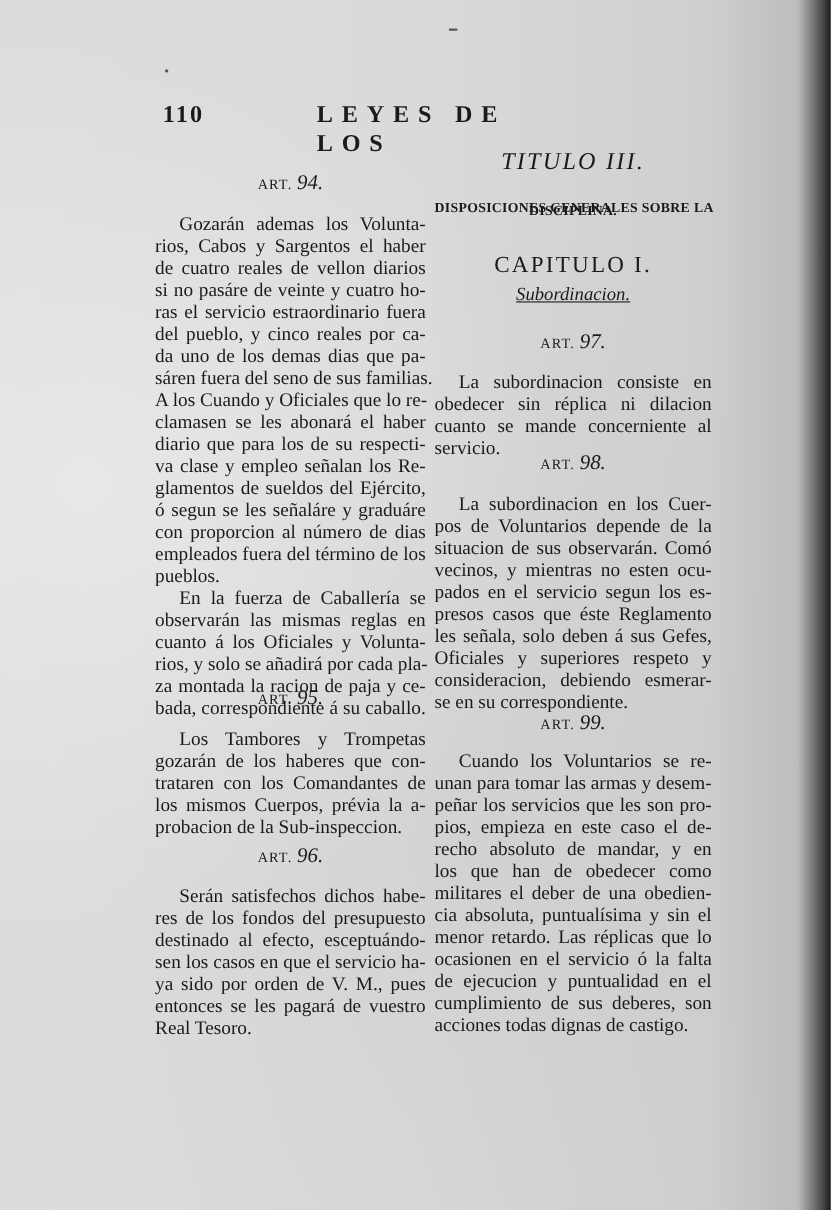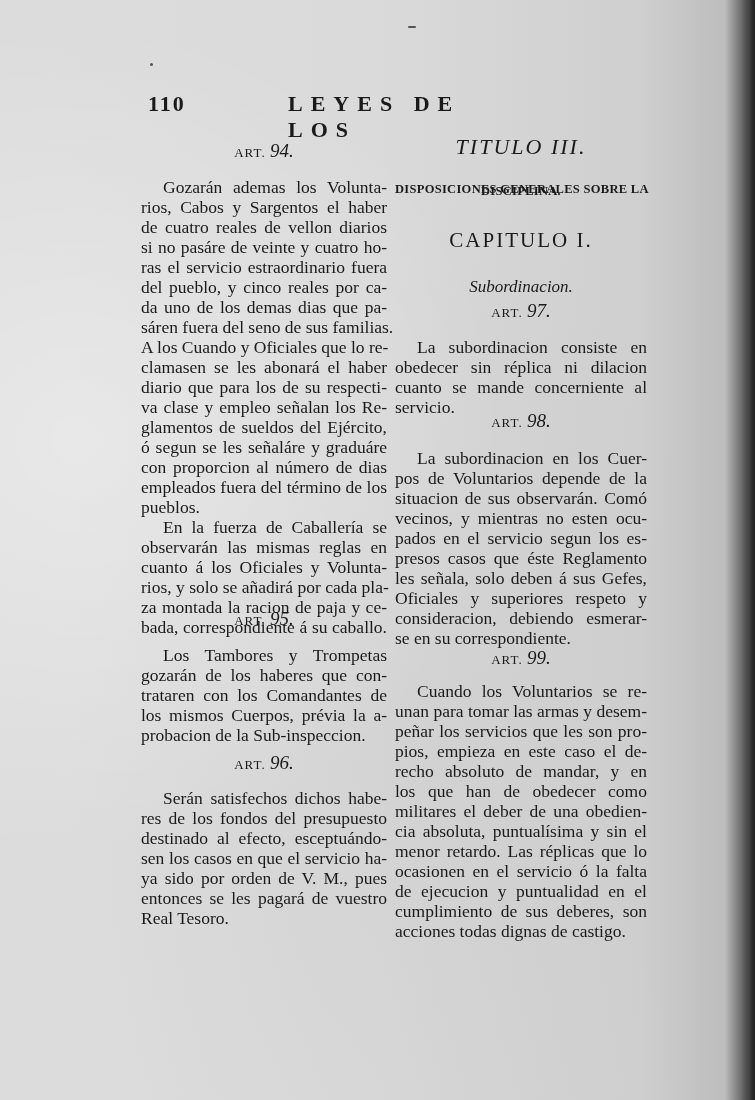--- a/index.html
+++ b/index.html
@@ -53,21 +53,21 @@
 <div class="page">
   <div class="speck" style="left:150px;top:63px;width:3px;height:3px;"></div>
   <div class="speck" style="left:408px;top:26px;width:8px;height:2px;border-radius:1px;"></div>
   <div class="edge-shadow"></div>
 
   <div class="running-head">
     <span class="folio">110</span>
     <span class="head-title">LEYES DE LOS</span>
   </div>
 
-  <div class="col col-left" style="top:0;height:891px;">
+  <div class="col col-left" style="top:16px;height:891px;">
     <div class="center art" style="top:140px;">
       <span>ART.</span>
       <span class="num">94.</span>
     </div>
 
     <div>
       <div class="line indent" style="top:177px">Gozarán ademas los Volunta-</div>
       <div class="line" style="top:197px">rios, Cabos y Sargentos el haber</div>
       <div class="line" style="top:217px">de cuatro reales de vellon diarios</div>
       <div class="line" style="top:237px">si no pasáre de veinte y cuatro ho-</div>
@@ -119,21 +119,21 @@
       <div class="line" style="top:888px">entonces se les pagará de vuestro</div>
       <div class="line last" style="top:908px">Real Tesoro.</div>
     </div>
   </div>
 
   <div class="col col-right" style="top:0;height:1100px;">
     <div class="center titulo" style="top:134px;">TITULO III.</div>
     <div class="center sub" style="top:182px;">DISPOSICIONES GENERALES SOBRE LA</div>
     <div class="center sub" style="top:184px;text-align:center;">DISCIPLINA.</div>
     <div class="center capitulo" style="top:228px;">CAPITULO I.</div>
-    <div class="center subtitle" style="top:277px;">Subordinacion.</div>
+    <div class="center subtitle" style="top:258px;text-decoration:underline;">Subordinacion.</div>
 
     <div class="center art" style="top:300px;">
       <span>ART.</span>
       <span class="num">97.</span>
     </div>
 
     <div>
       <div class="line indent" style="top:337px">La subordinacion consiste en</div>
       <div class="line" style="top:357px">obedecer sin réplica ni dilacion</div>
       <div class="line" style="top:377px">cuanto se mande concerniente al</div>

